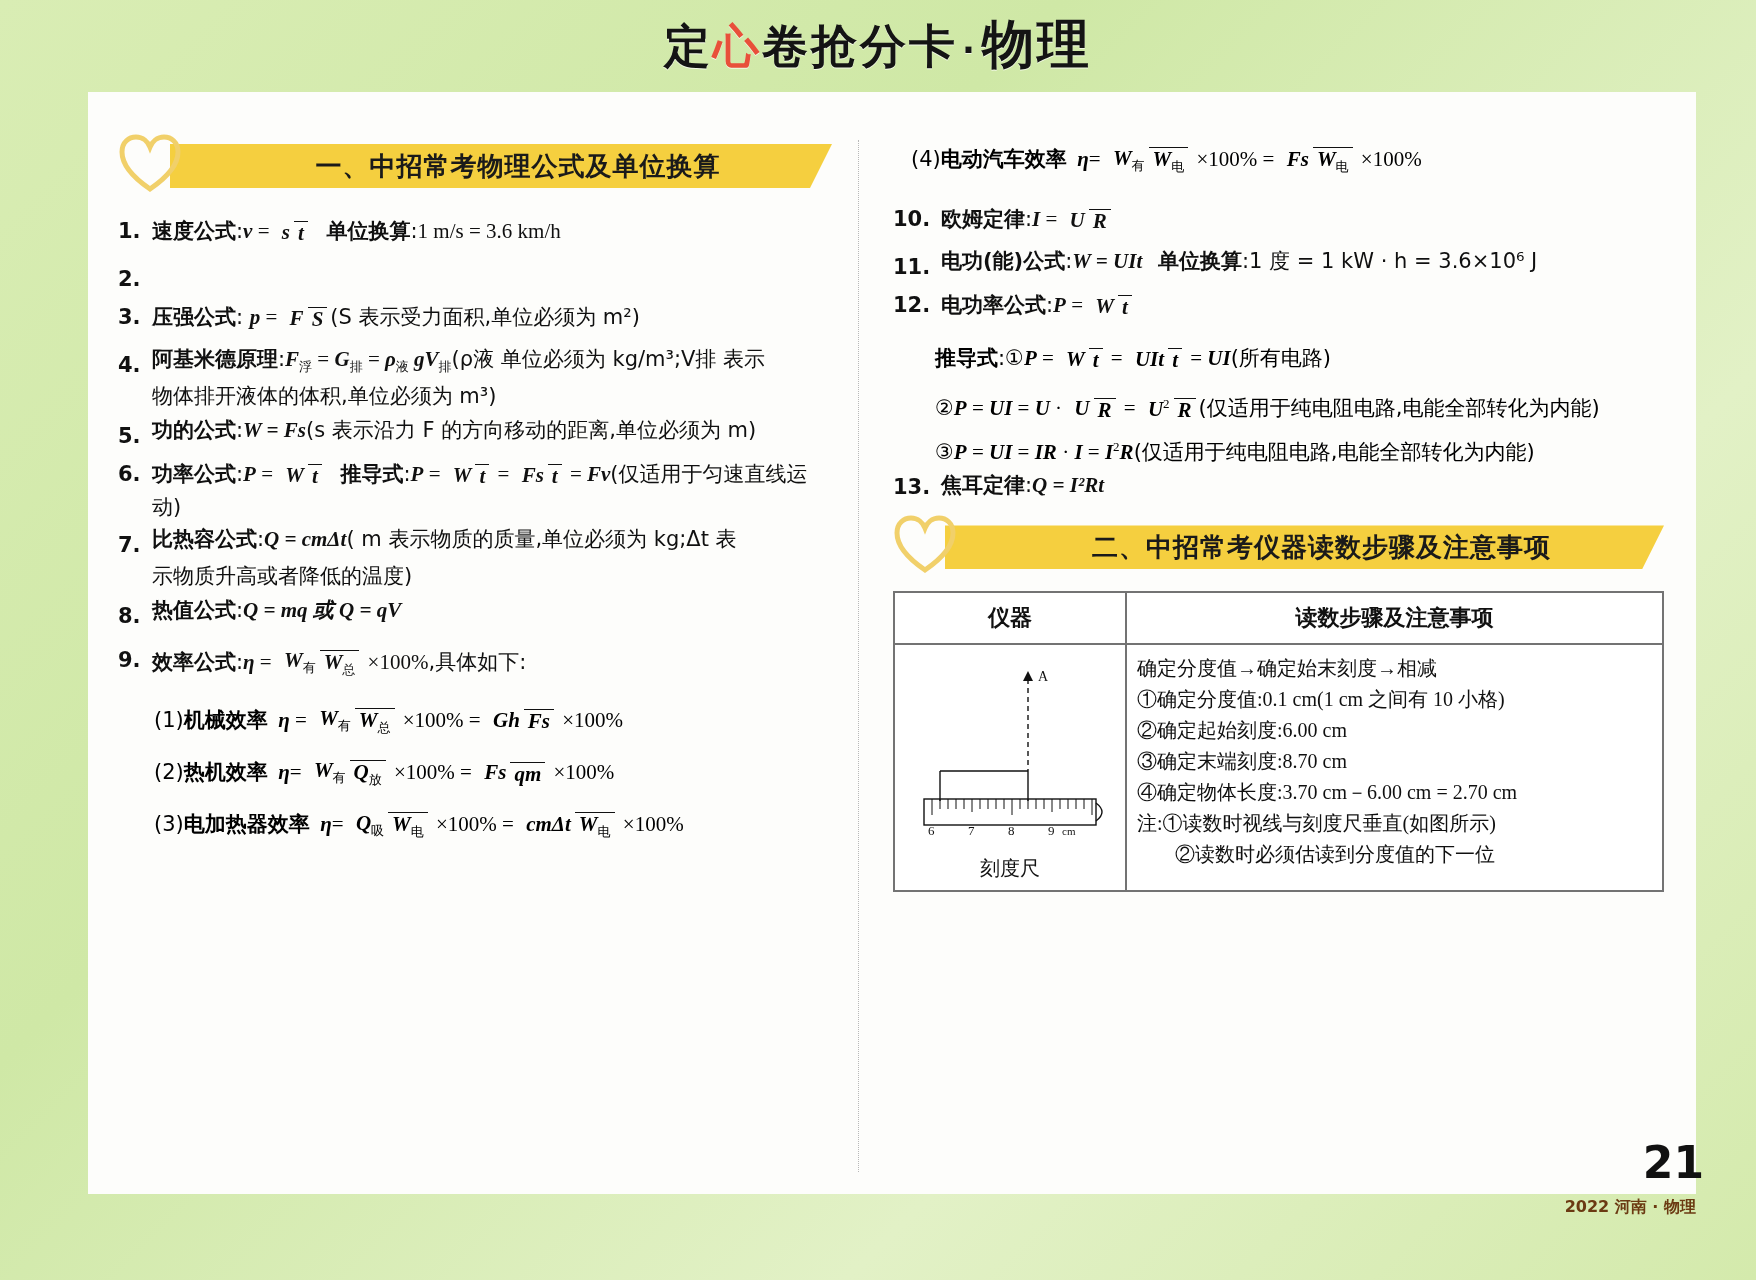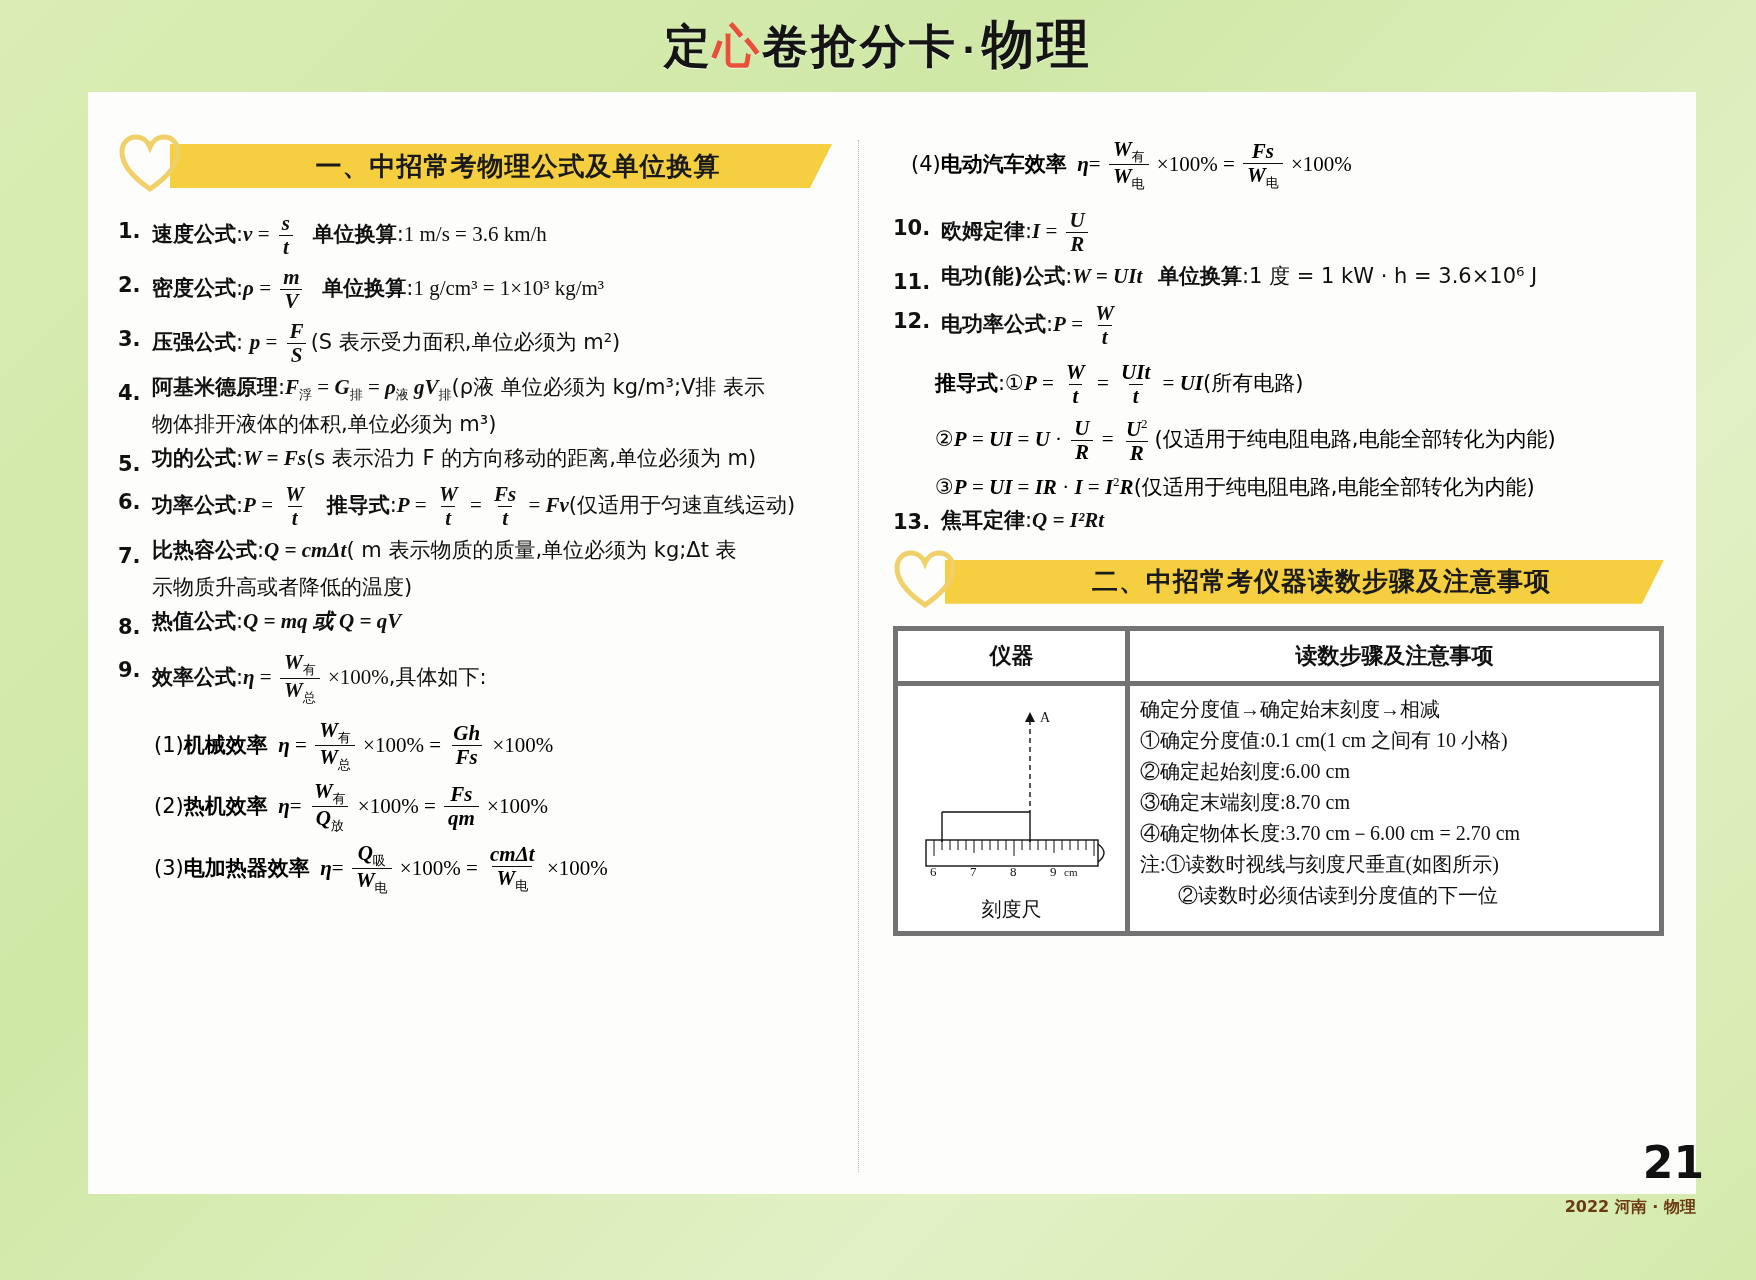--- a/index.html
+++ b/index.html
@@ -89,40 +89,40 @@
     font-weight: bold; font-size: 21px;
   }
   .sub-item { font-size: 21px; padding-left: 36px; margin-bottom: 10px; line-height: 1.1; }
   .deriv { font-size: 21px; padding-left: 42px; margin-bottom: 10px; line-height: 1.1; }
 
   
   .mi { font-family: "Liberation Serif", serif; font-style: italic; font-weight: bold; }
   .mb { font-family: "Liberation Serif", serif; font-weight: bold; }
   .mn { font-family: "Liberation Serif", serif; }
   .frac {
-    display: inline-flex; flex-direction: column; align-items: center;
-    vertical-align: middle; margin: 0 3px; line-height: 1.0;
+    display: inline-flex; flex-direction: row; align-items: center;
+    vertical-align: middle; margin: 8px 3px; line-height: 1.0;
     position: relative; top: -1px;
   }
   .frac .num { padding: 0 4px 1px; }
   .frac .den { padding: 1px 4px 0; border-top: 1.4px solid #111; }
   sub { font-size: .62em; }
   sup { font-size: .62em; }
   .cn { font-family: "DejaVu Sans", "Liberation Sans", sans-serif; }
 
   
   .inst-table {
     margin-top: 10px;
     border: 2px solid #7cb342;
     border-collapse: collapse;
     width: 100%;
     background: #fff;
   }
   .inst-table th, .inst-table td {
-    border: 5px solid #737373;
+    border: 2px solid #737373;
     padding: 8px 10px;
     vertical-align: top;
     margin-top: 20px;
   }
   .inst-table th {
     font-family: "DejaVu Sans", "Liberation Sans", sans-serif;
     font-weight: bold; font-size: 22px; text-align: center; color: #111;
     padding: 10px;
   }
   .col-instrument { width: 232px; }
@@ -181,28 +181,20 @@
           <span class="frac">
               <span class="num mi">s</span>
               <span class="den mi">t</span>
             </span>
           &nbsp;&nbsp;<span class="cn lbl">单位换算</span><span class="cn">:</span><span class="mn">1 m/s = 3.6 km/h</span>
         </span>
       </div>
 
       <div class="f-item">
         <span class="f-num">2.</span>
-        <span class="f-body">
-          <span class="lbl cn">密度公式</span><span class="cn">:</span><span class="mi">ρ</span> =
-          <span class="frac">
-              <span class="num mi">m</span>
-              <span class="den mi">V</span>
-            </span>
-          &nbsp;&nbsp;<span class="cn lbl">单位换算</span><span class="cn">:</span><span class="mn">1 g/cm³ = 1×10³ kg/m³</span>
-        </span>
       </div>
 
       <div class="f-item">
         <span class="f-num">3.</span>
         <span class="f-body">
           <span class="lbl cn">压强公式</span><span class="cn">: </span><span class="mi">p</span> =
           <span class="frac">
               <span class="num mi">F</span>
               <span class="den mi">S</span>
             </span><span class="cn">(S 表示受力面积,单位必须为 m²)</span>

